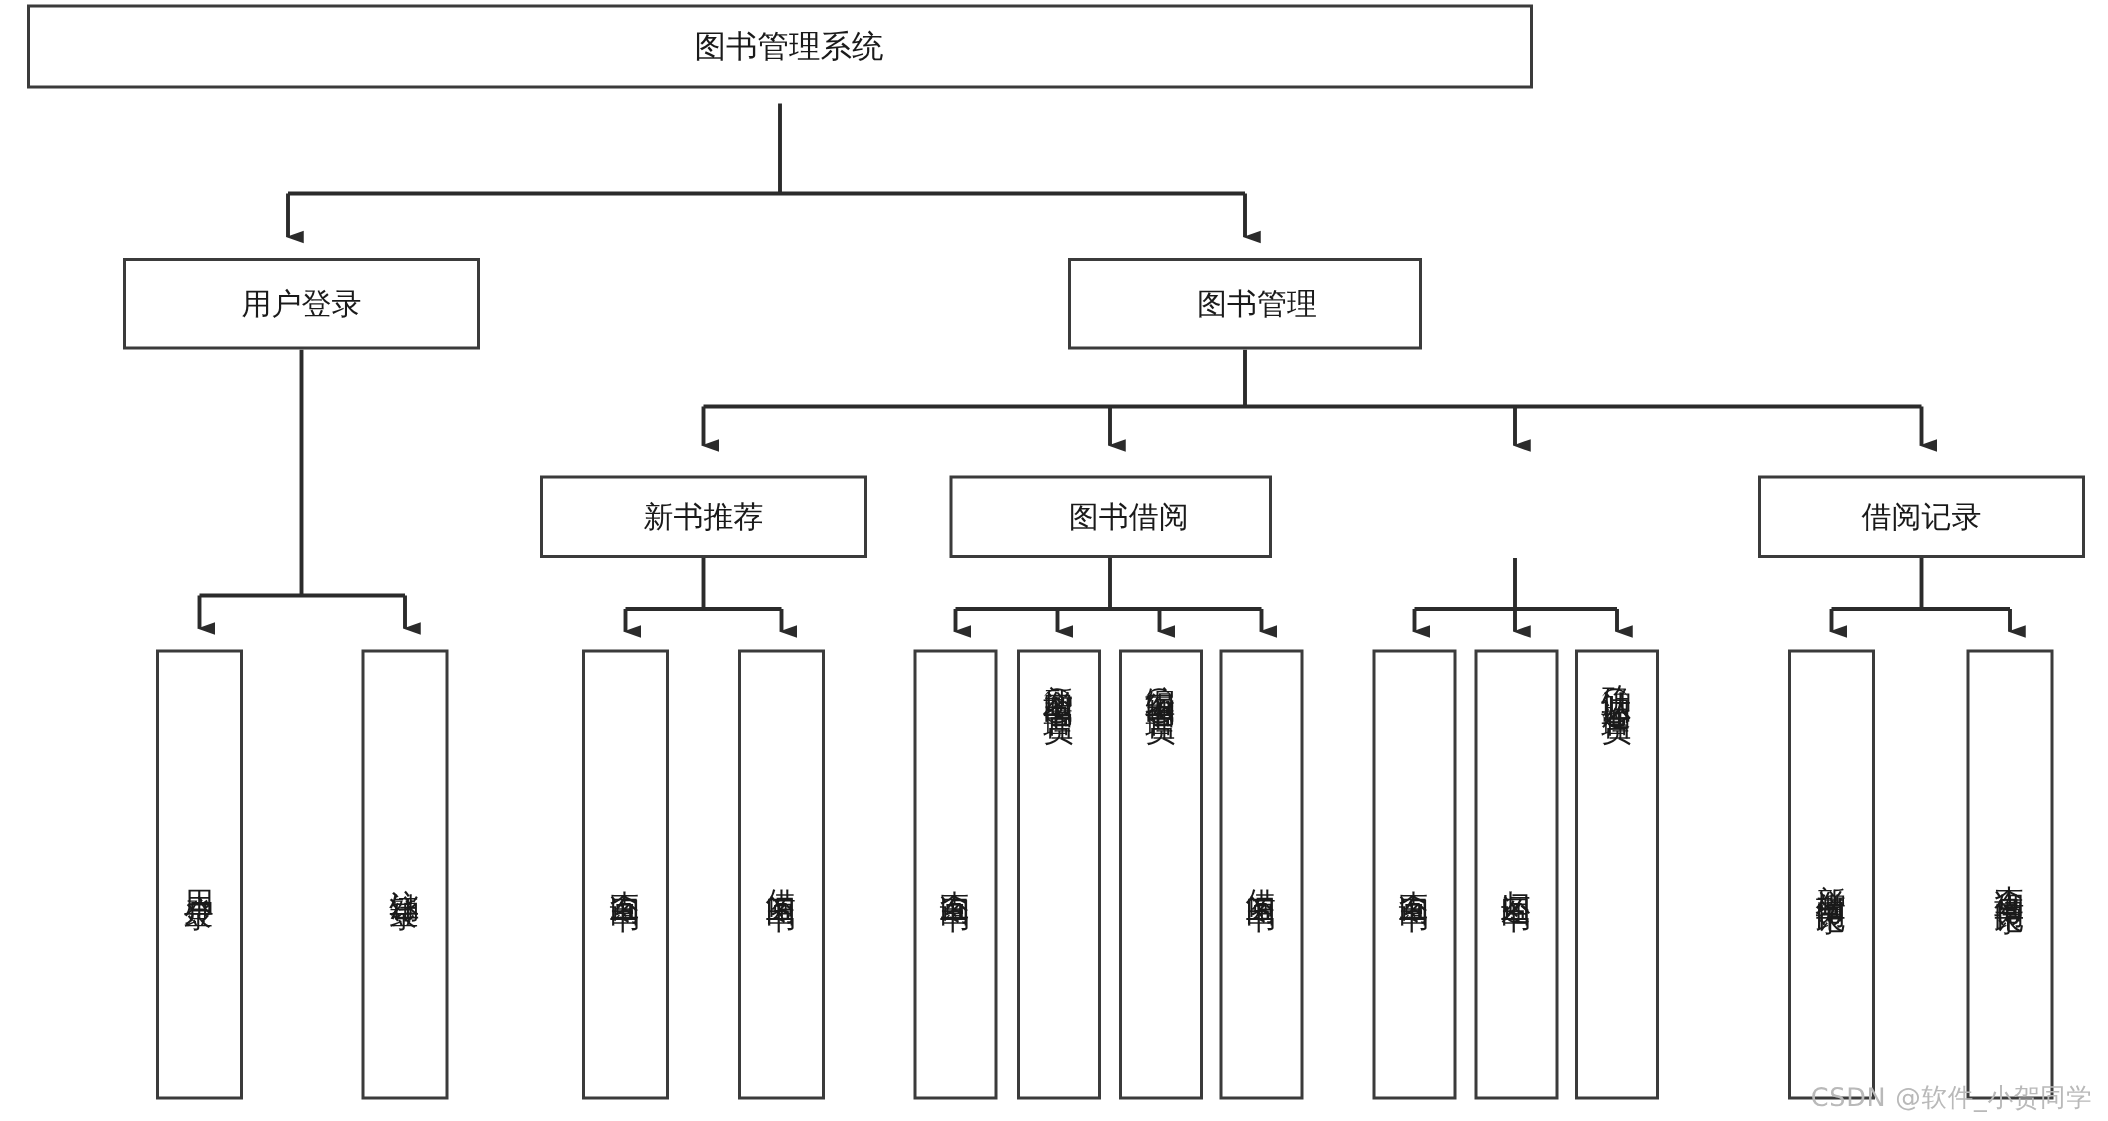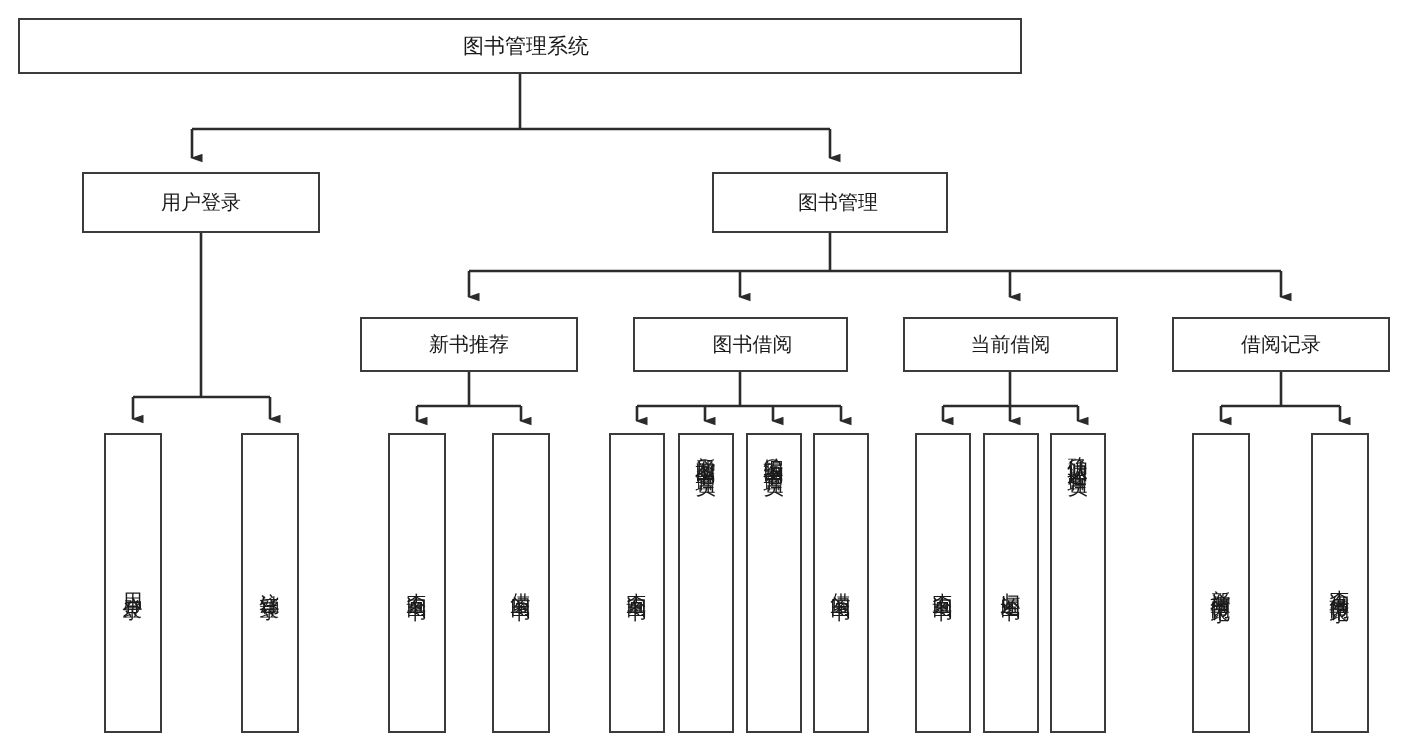--- a/index.html
+++ b/index.html
@@ -126,43 +126,40 @@
       <path d="M 1010,406 L 1010,421" marker-end="url(#arrowhead)"></path>
       <path d="M 1078,406 L 1078,421" marker-end="url(#arrowhead)"></path>
 
       <path d="M 1281,372 L 1281,406"></path>
       <path d="M 1221,406 L 1340,406"></path>
       <path d="M 1221,406 L 1221,421" marker-end="url(#arrowhead)"></path>
       <path d="M 1340,406 L 1340,421" marker-end="url(#arrowhead)"></path>
     </g>
   </svg>
 
-  <div class="node-box level-root" style="left:18px; top:18px; width:1004px; height:56px;padding-left:12px;">
+  <div class="node-box level-root" style="left:18px; top:3px; width:1004px; height:56px;padding-left:12px;">
     <span class="node-label">图书管理系统</span>
   </div>
 
   <div class="node-box level-2" style="left:82px; top:172px; width:238px; height:61px;">
     <span class="node-label">用户登录</span>
   </div>
 
   <div class="node-box level-2" style="left:712px; top:172px; width:236px; height:61px;padding-left:16px;">
     <span class="node-label">图书管理</span>
   </div>
 
   <div class="node-box level-3" style="left:360px; top:317px; width:218px; height:55px;">
     <span class="node-label">新书推荐</span>
   </div>
 
   <div class="node-box level-3" style="left:633px; top:317px; width:215px; height:55px;padding-left:24px;">
     <span class="node-label">图书借阅</span>
   </div>
 
-  <div class="node-box level-3" style="left:903px; top:317px; width:215px; height:55px;">
-    <span class="node-label">当前借阅</span>
-  </div>
 
   <div class="node-box level-3" style="left:1172px; top:317px; width:218px; height:55px;">
     <span class="node-label">借阅记录</span>
   </div>
 
   <div class="node-box leaf center-v" style="left:104px; top:433px; width:58px; height:300px;">
     <span class="node-label">用户登录</span>
   </div>
 
   <div class="node-box leaf center-v" style="left:241px; top:433px; width:58px; height:300px;">
@@ -206,14 +203,15 @@
   </div>
 
   <div class="node-box leaf center-v" style="left:1192px; top:433px; width:58px; height:300px;">
     <span class="node-label">新增借阅记录</span>
   </div>
 
   <div class="node-box leaf center-v" style="left:1311px; top:433px; width:58px; height:300px;">
     <span class="node-label">查询借阅记录</span>
   </div>
 
+  <div id="watermark">CSDN @软件_小贺同学</div>
 
 </div>
 
 </body></html>

